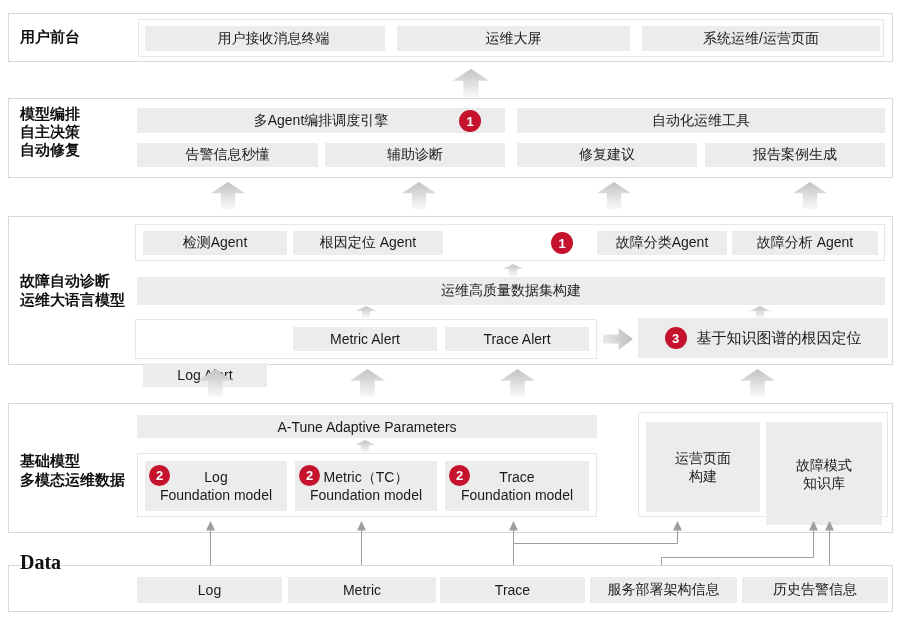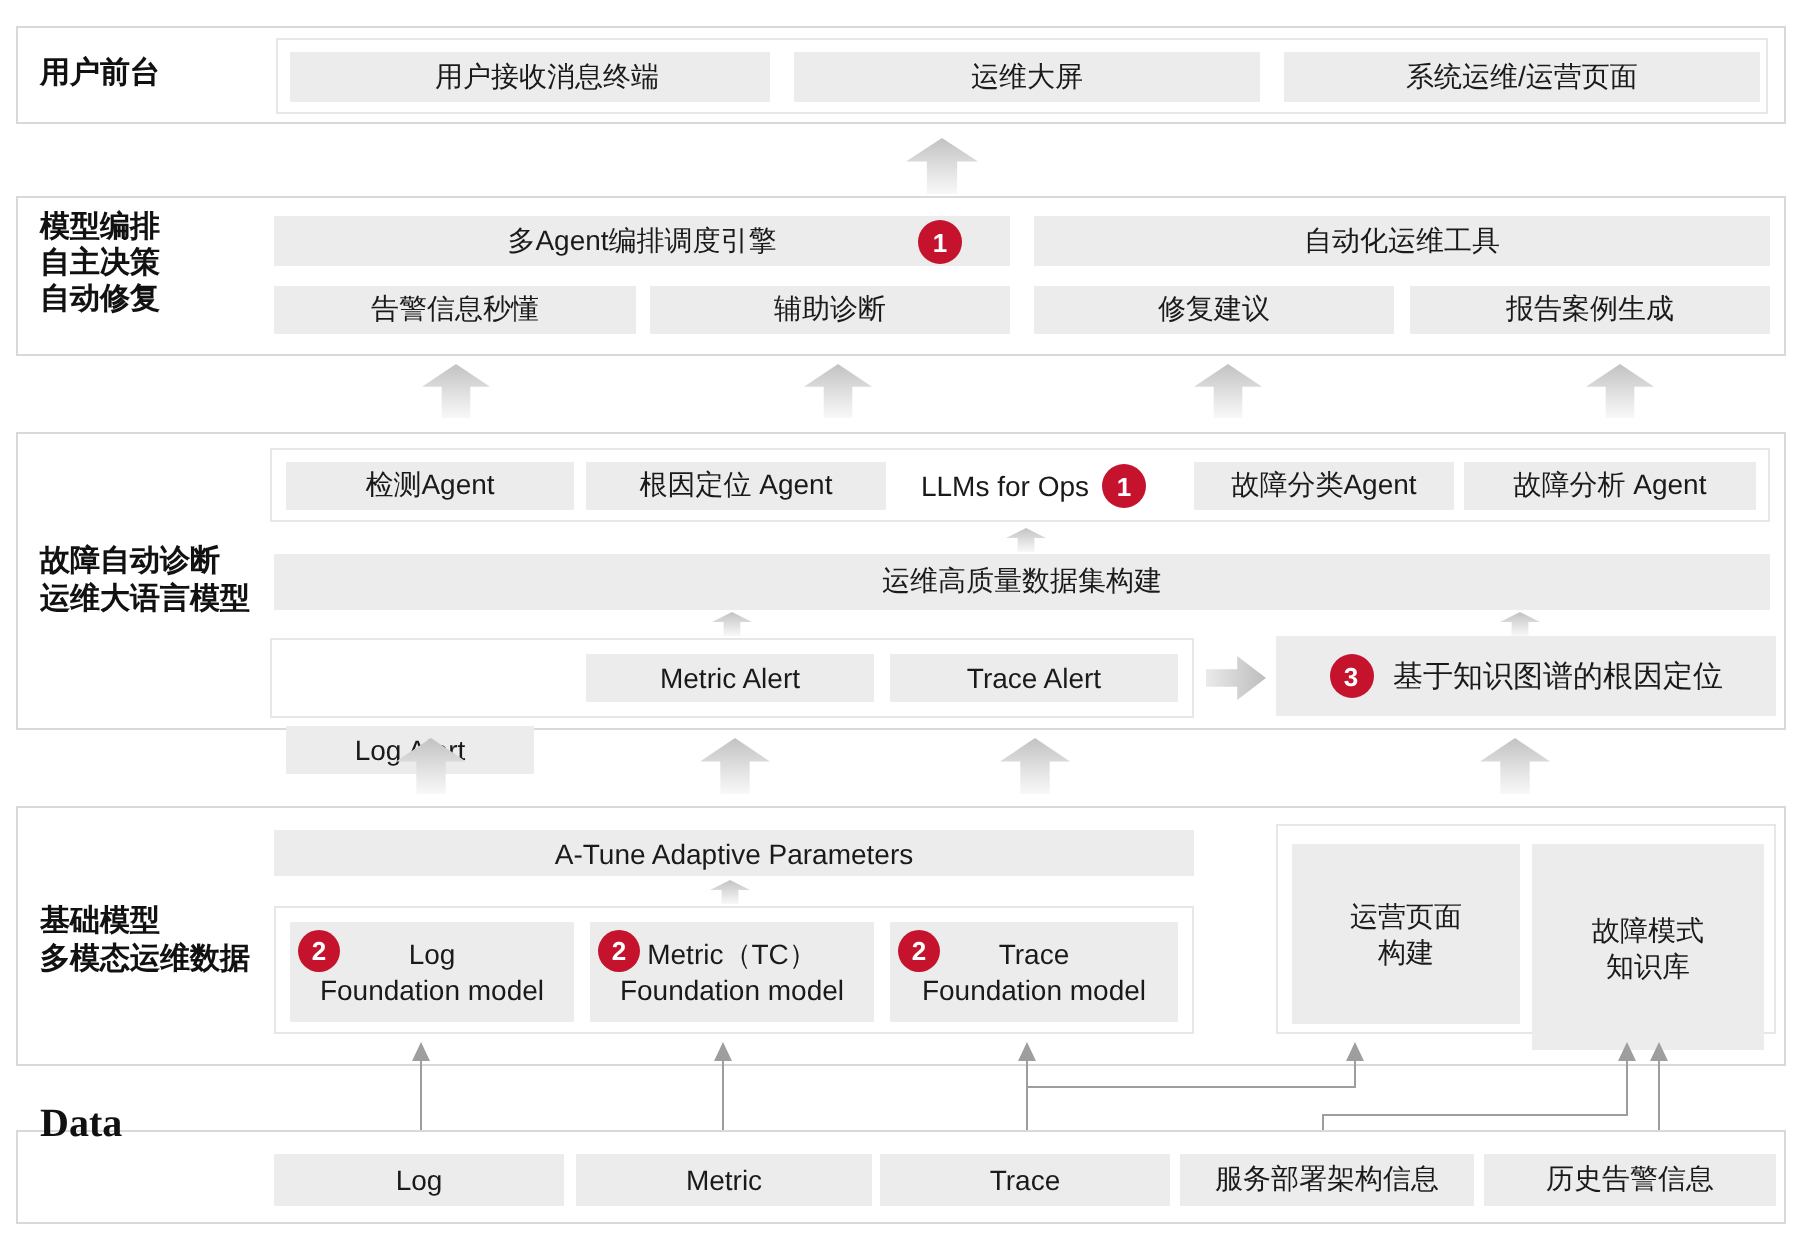--- a/index.html
+++ b/index.html
@@ -57,21 +57,20 @@
   <div class="uparrow" style="left:597px; top:182px; width:34px; height:27px;"></div>
   <div class="uparrow" style="left:793px; top:182px; width:34px; height:27px;"></div>
 
   <div class="layer" style="left:8px; top:216px; width:885px; height:149px;"></div>
   <div class="lbl" style="left:20px; top:272px;">故障自动诊断</div>
   <div class="lbl" style="left:20px; top:291px;">运维大语言模型</div>
 
   <div class="sub" style="left:135px; top:224px; width:750px; height:37px;"></div>
   <div class="box" style="left:143px; top:231px; width:144px; height:24px;text-align:right;">检测Agent</div>
   <div class="box" style="left:293px; top:231px; width:150px; height:24px;">根因定位 Agent</div>
-  <div class="box" style="left:455px; top:231px; width:95px; height:24px; background:transparent;">LLMs for Ops</div>
   <div class="badge" style="left:551px; top:232px; width:22px; height:22px;">1</div>
   <div class="box" style="left:597px; top:231px; width:130px; height:24px;">故障分类Agent</div>
   <div class="box" style="left:732px; top:231px; width:146px; height:24px;">故障分析 Agent</div>
 
   <div class="uparrow" style="left:503px; top:264px; width:20px; height:12px;"></div>
 
   <div class="box" style="left:137px; top:277px; width:748px; height:28px; font-size:14px;">运维高质量数据集构建</div>
 
   <div class="uparrow" style="left:356px; top:306px; width:20px; height:12px;"></div>
   <div class="uparrow" style="left:750px; top:306px; width:20px; height:12px;"></div>

